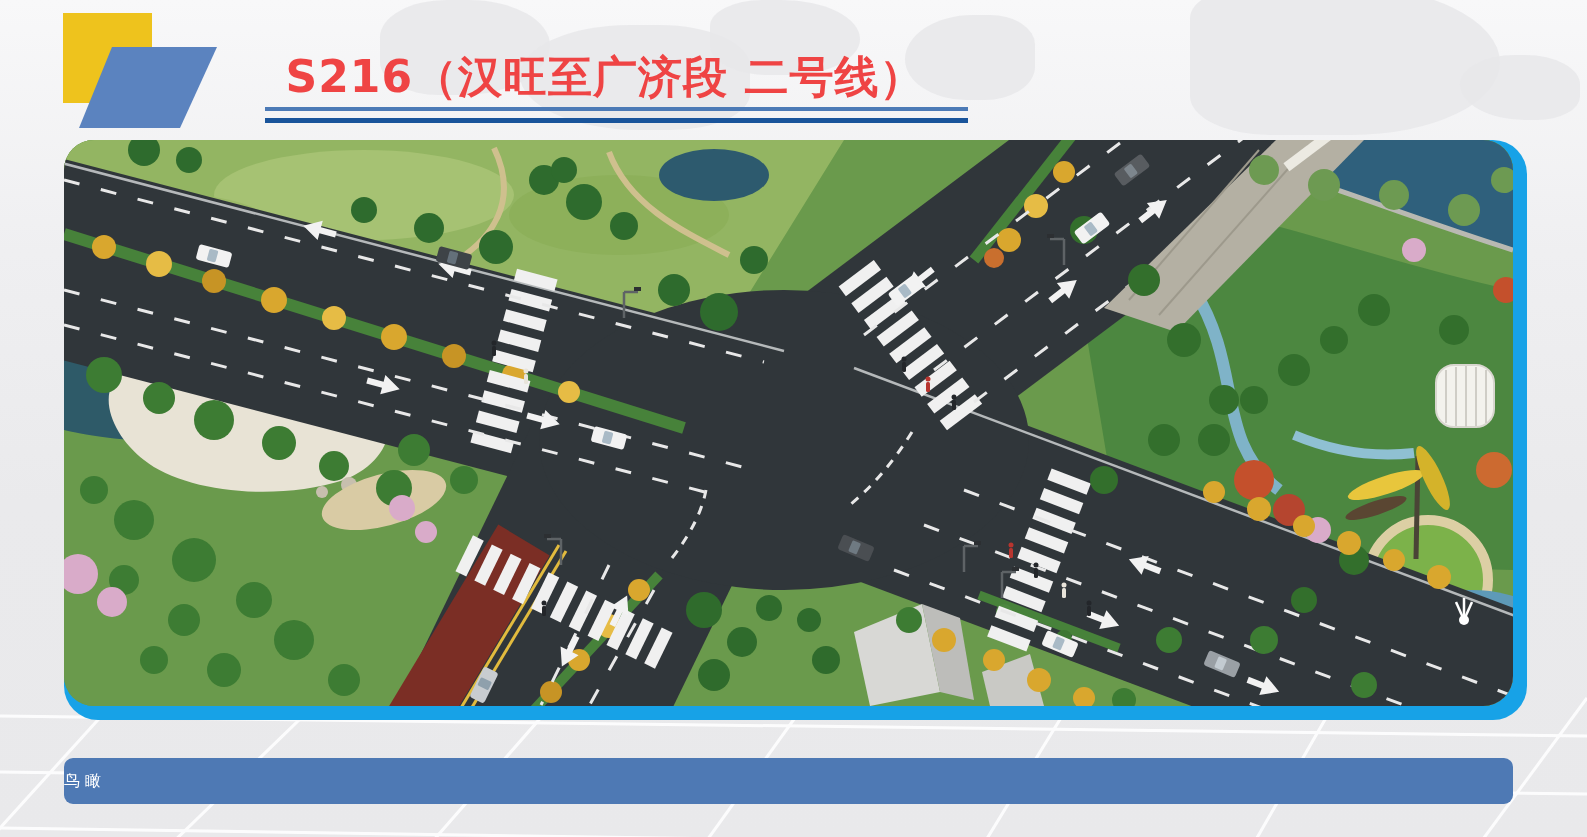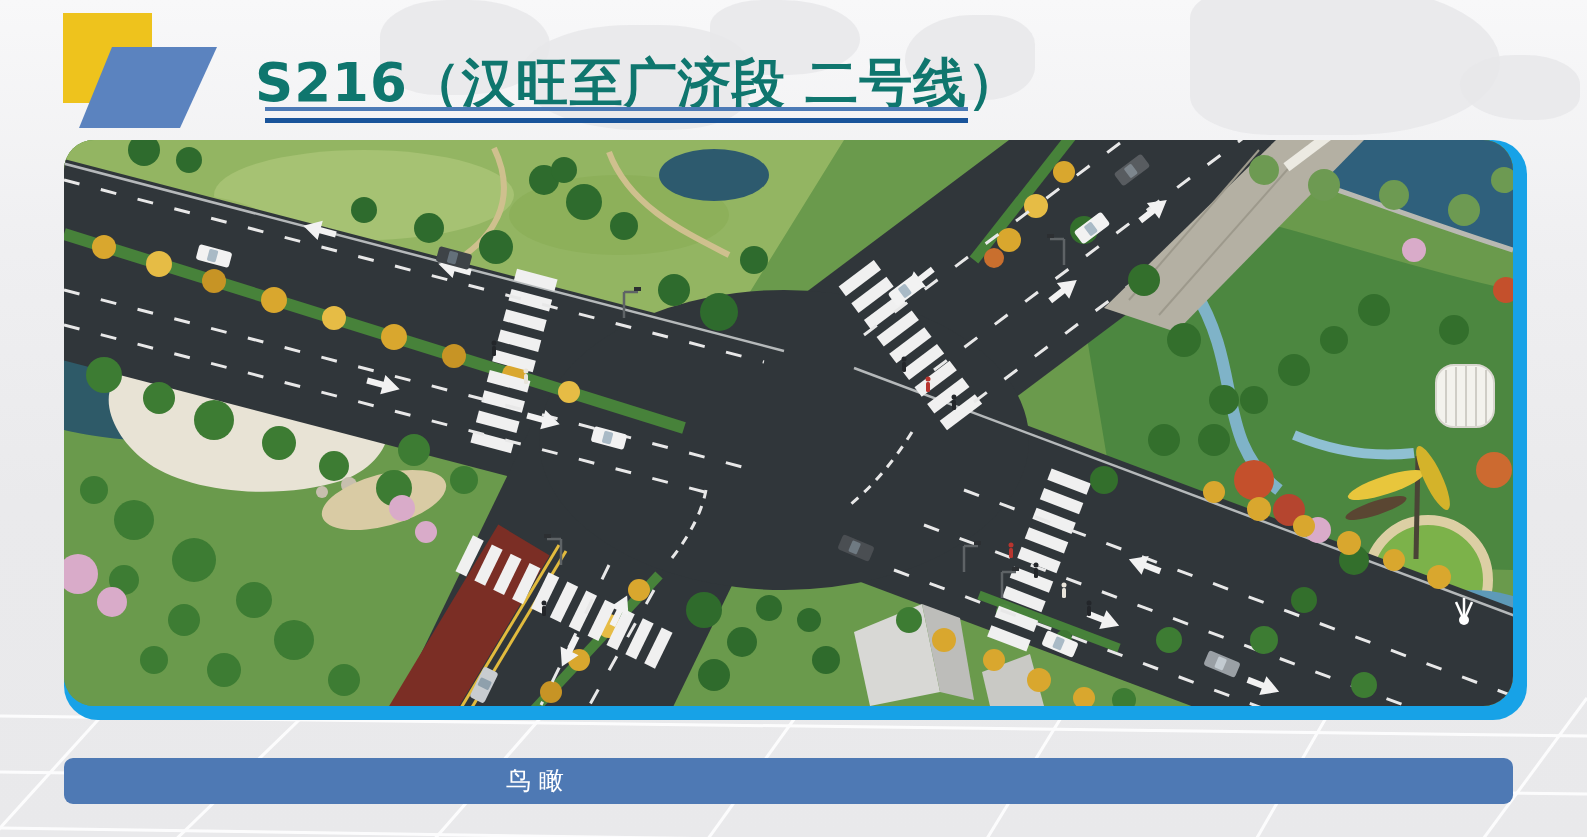--- a/index.html
+++ b/index.html
@@ -10,42 +10,42 @@
   }
   
   .map-blob{position:absolute;background:#e7e7ea;opacity:.85;}
   
   .floor-grid{position:absolute;left:0;top:0;width:1587px;height:837px;pointer-events:none;}
   
   .deco-yellow{position:absolute;left:63px;top:13px;width:89px;height:90px;background:#eec31d;}
   .deco-blue{position:absolute;left:0;top:0;width:1587px;height:140px;pointer-events:none;}
   .title{
     position:absolute;left:255px;top:48px;width:700px;text-align:center;
-    font-size:53px;font-weight:bold;color:#0f766e;letter-spacing:1px;white-space:nowrap;
+    font-size:44px;font-weight:bold;color:#ef4444;letter-spacing:1px;white-space:nowrap;
   }
   .rule-1{position:absolute;left:265px;top:107px;width:703px;height:4px;background:#4c7ab6;}
   .rule-2{position:absolute;left:265px;top:118px;width:703px;height:5px;background:#19549b;}
   
   .figure-frame{
     position:absolute;left:64px;top:140px;width:1463px;height:580px;
     background:#17a2e7;border-radius:34px;
   }
   .figure-content{
     position:absolute;left:0;top:0;width:1449px;height:566px;
     border-radius:30px;overflow:hidden;background:#6a9a4c;
   }
   .figure-content svg{display:block;width:1449px;height:566px;}
   
   .caption-bar{
     position:absolute;left:64px;top:758px;width:1449px;height:46px;
     background:#4e79b4;border-radius:9px;
   }
   .caption{
     position:absolute;top:8px;height:30px;line-height:30px;color:#ffffff;
-    font-size:25px;text-align:right;white-space:nowrap;
+    font-size:16px;text-align:left;white-space:nowrap;
   }
   .caption-left{left:0;width:500px;}
   .caption-right{left:886px;width:500px;}
 </style>
 </head>
 <body>
 
 <div class="map-blob" style="left:380px;top:0;width:170px;height:95px;border-radius:45% 55% 60% 40%;"></div>
 <div class="map-blob" style="left:520px;top:25px;width:230px;height:105px;border-radius:55% 45% 40% 60%;"></div>
 <div class="map-blob" style="left:710px;top:0;width:150px;height:75px;border-radius:40% 60% 55% 45%;"></div>

